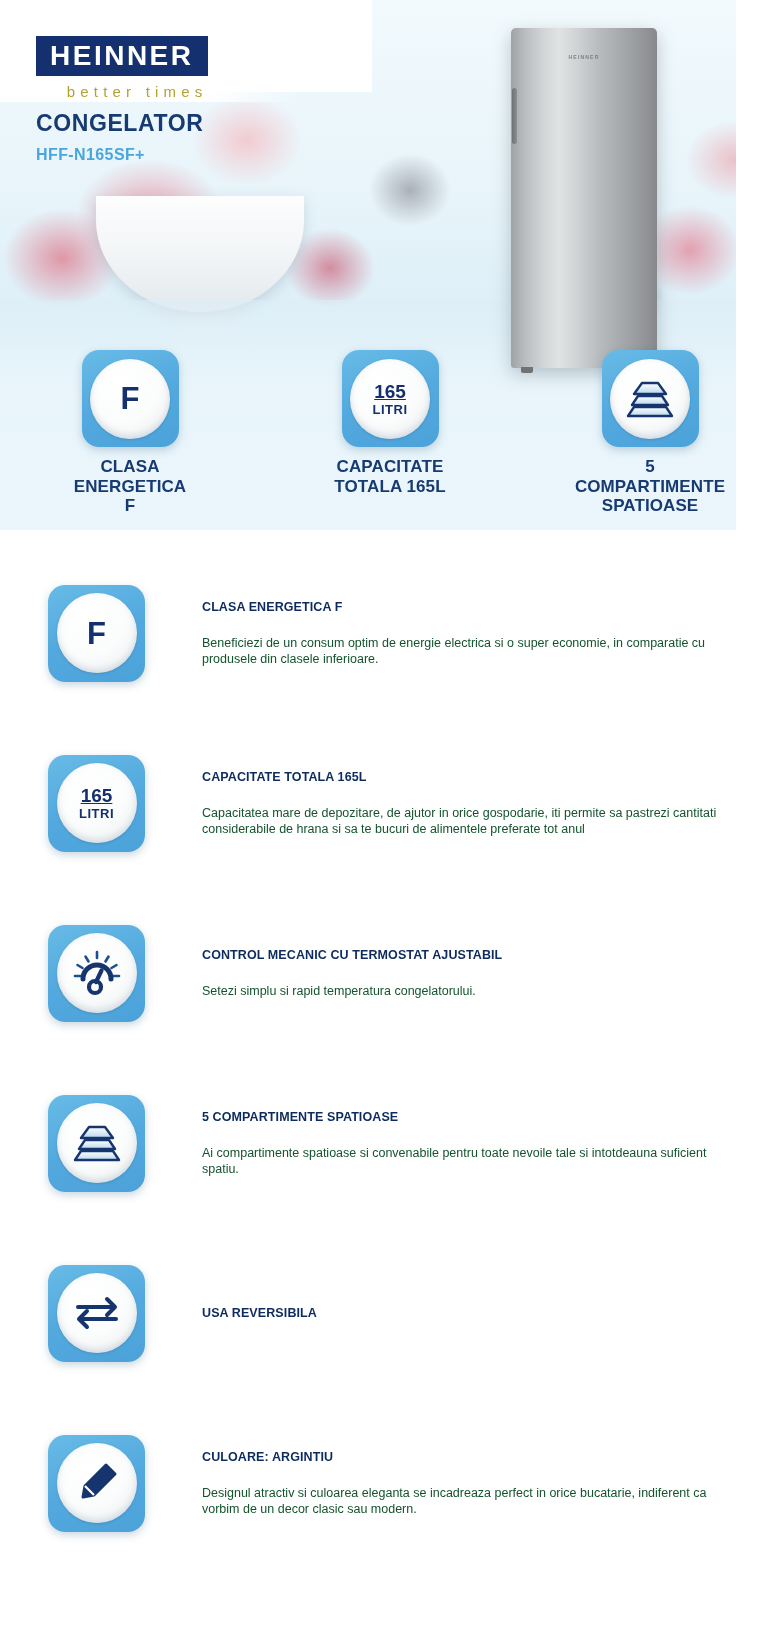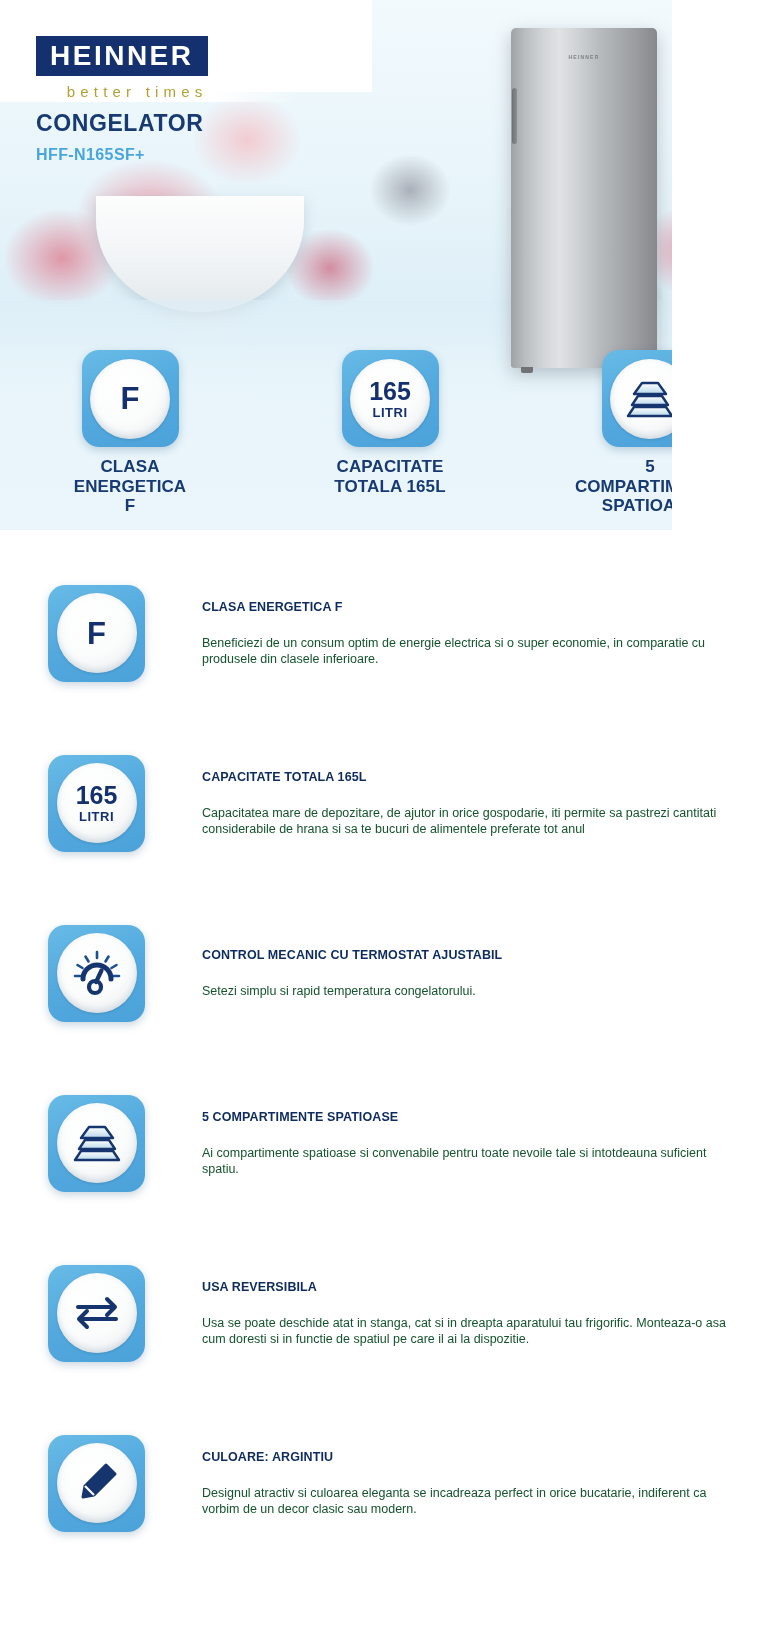--- a/index.html
+++ b/index.html
@@ -9,21 +9,21 @@
     background: #ffffff;
     width: 780px;
     height: 1648px;
     overflow: hidden;
     position: relative;
   }
 
   
   .hero {
     position: relative;
-    width: 672px;
+    width: 736px;
     height: 530px;
     overflow: hidden;
     background: #eef7fb;
   }
   
   .hero-photo {
     position: absolute;
     inset: 0;
     background:
       radial-gradient(ellipse 120px 90px at 150px 215px, rgba(232,150,165,.85) 0%, rgba(232,150,165,0) 62%),
@@ -169,23 +169,24 @@
     flex-direction: column;
   }
   .disc-letter {
     color: #14306e;
     font-size: 31px;
     font-weight: 700;
     line-height: 1;
   }
   .disc-num {
     color: #14306e;
-    font-size: 25px;
+    font-size: 19px;
     font-weight: 700;
     line-height: 1;
+    text-decoration: underline;
   }
   .disc-unit {
     color: #14306e;
     font-size: 13px;
     font-weight: 700;
     letter-spacing: .5px;
     margin-top: 2px;
     line-height: 1;
     text-align: center;
   }
@@ -403,21 +404,20 @@
             <line x1="8" y1="14" x2="44" y2="14"></line>
             <polyline points="37,6 45,14 37,22"></polyline>
             <line x1="46" y1="26" x2="10" y2="26"></line>
             <polyline points="17,18 9,26 17,34"></polyline>
           </g>
         </svg>
       </div>
     </div>
     <div class="row-body">
       <div class="row-title">USA REVERSIBILA</div>
-      <div class="row-text">Usa se poate deschide atat in stanga, cat si in dreapta aparatului tau frigorific. Monteaza-o asa cum doresti si in functie de spatiul pe care il ai la dispozitie.</div>
     </div>
   </div>
 
   <div class="row">
     <div class="tile">
       <div class="disc">
         <svg class="ico" width="48" height="48" viewBox="0 0 48 48">
           <g stroke="#16356f" stroke-width="3" stroke-linejoin="round" fill="#16356f">
             <path d="M33 6 L42 15 L21 36 L10 38 L12 27 Z"></path>
           </g>

